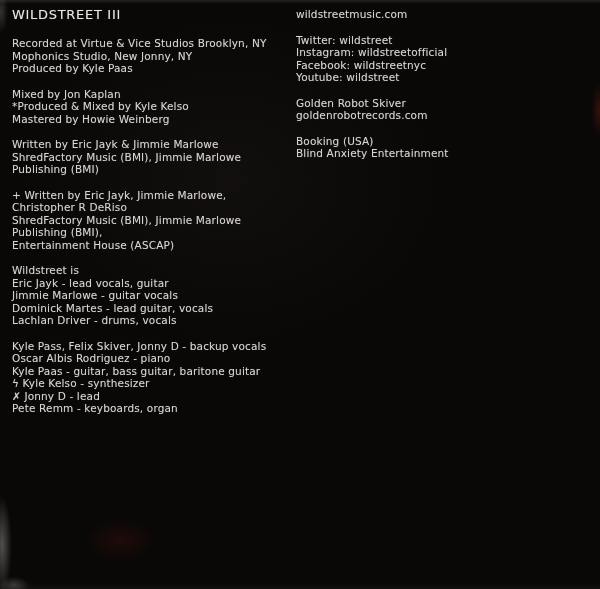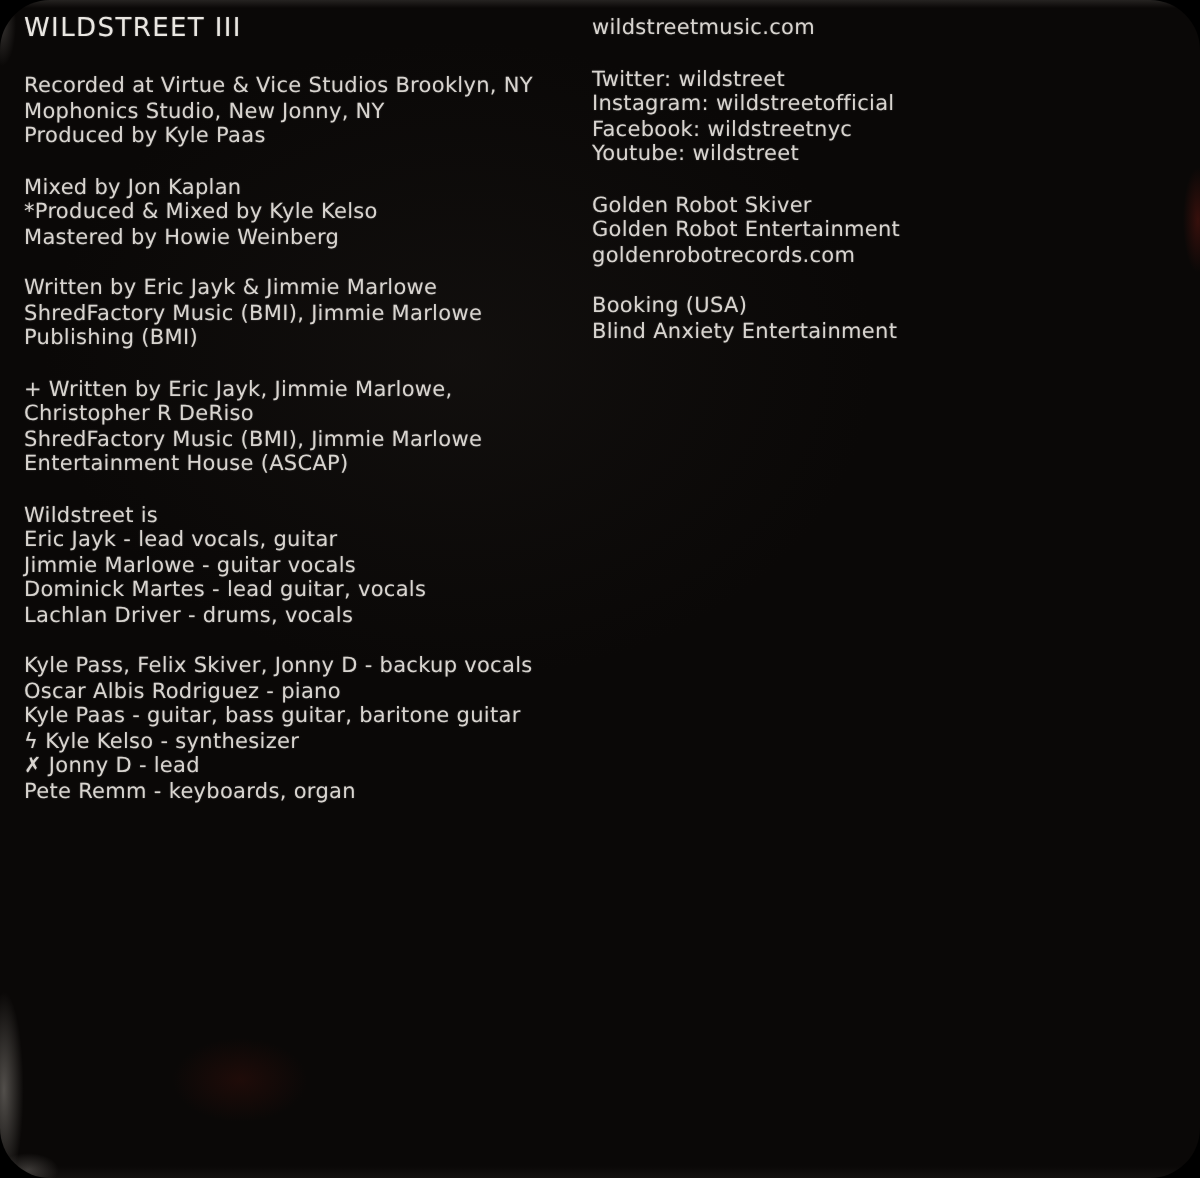--- a/index.html
+++ b/index.html
@@ -13,21 +13,20 @@
       radial-gradient(ellipse 10px 35px at 599px 110px, rgba(110,25,18,0.45), rgba(0,0,0,0) 75%),
       radial-gradient(ellipse 45px 28px at 120px 540px, rgba(70,18,12,0.35), rgba(0,0,0,0) 75%),
       radial-gradient(ellipse 14px 70px at 2px 545px, rgba(170,165,158,0.45), rgba(0,0,0,0) 70%),
       radial-gradient(ellipse 10px 30px at 1px 12px, rgba(150,145,140,0.30), rgba(0,0,0,0) 70%),
       radial-gradient(ellipse 22px 12px at 14px 585px, rgba(150,145,140,0.35), rgba(0,0,0,0) 70%),
       linear-gradient(to bottom, rgba(135,130,125,0.22) 0px, rgba(0,0,0,0) 4px),
       linear-gradient(to top, rgba(90,85,80,0.12) 0px, rgba(0,0,0,0) 6px),
       radial-gradient(ellipse 260px 200px at 230px 180px, rgba(40,36,33,0.25), rgba(0,0,0,0) 80%),
       #0a0807;
     color: #d9d5d0;
-    border-radius: 25px;
   }
   .col {
     position: absolute;
     top: 8px;
     font-size: 10.5px;
     line-height: 12.5px;
     letter-spacing: 0.15px;
     text-shadow: 0 0 1px rgba(255,255,255,0.28);
   }
   .col-left  { left: 12px;  width: 294px; }
@@ -67,20 +66,21 @@
       <div class="line">Written by Eric Jayk &amp; Jimmie Marlowe</div>
       <div class="line">ShredFactory Music (BMI), Jimmie Marlowe</div>
       <div class="line">Publishing (BMI)</div>
     </div>
 
 
     <div class="block">
       <div class="line">+ Written by Eric Jayk, Jimmie Marlowe,</div>
       <div class="line">Christopher R DeRiso</div>
       <div class="line">ShredFactory Music (BMI), Jimmie Marlowe</div>
+      <div class="line">Publishing (BMI),</div>
       <div class="line">Entertainment House (ASCAP)</div>
     </div>
 
     <div class="block">
       <div class="line">Wildstreet is</div>
       <div class="line">Eric Jayk - lead vocals, guitar</div>
       <div class="line">Jimmie Marlowe - guitar vocals</div>
       <div class="line">Dominick Martes - lead guitar, vocals</div>
       <div class="line">Lachlan Driver - drums, vocals</div>
     </div>
@@ -102,21 +102,20 @@
 
     <div class="block">
       <div class="line">Twitter: wildstreet</div>
       <div class="line">Instagram: wildstreetofficial</div>
       <div class="line">Facebook: wildstreetnyc</div>
       <div class="line">Youtube: wildstreet</div>
     </div>
 
     <div class="block">
       <div class="line">Golden Robot Skiver</div>
-      <div class="line">Golden Robot Entertainment</div>
       <div class="line">goldenrobotrecords.com</div>
     </div>
 
     <div class="block">
       <div class="line">Booking (USA)</div>
       <div class="line">Blind Anxiety Entertainment</div>
     </div>
   </div>
 
 </div>

